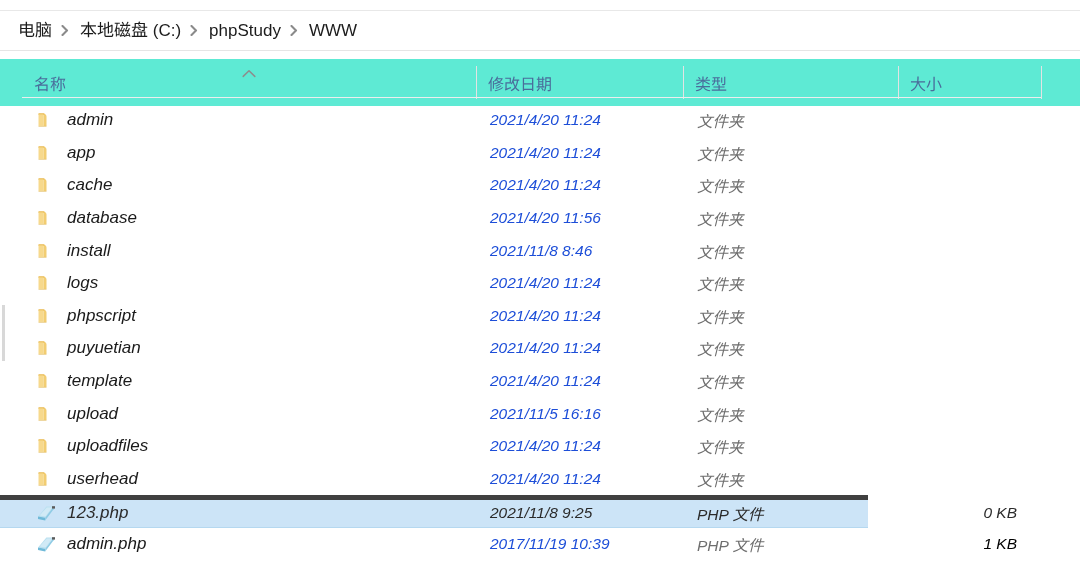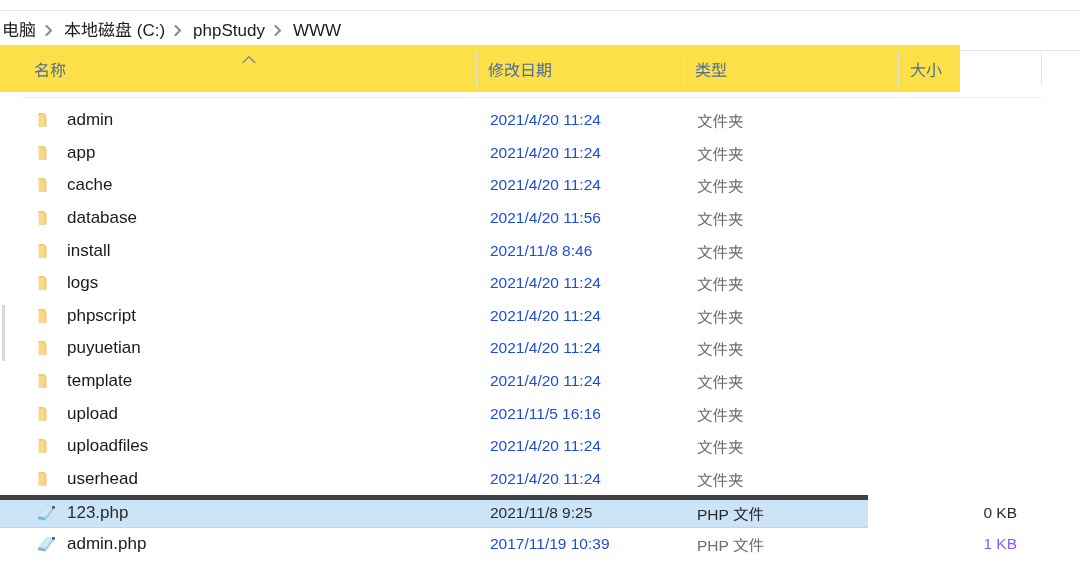--- a/index.html
+++ b/index.html
@@ -37,21 +37,21 @@
   .addressbar {
     position: absolute;
     left: 0;
     top: 11px;
     width: 1080px;
     height: 39px;
     display: flex;
     align-items: center;
     background: #ffffff;
     box-sizing: border-box;
-    padding-left: 0px;
+    padding-left: 16px;
   }
   .crumbs {
     display: flex;
     align-items: center;
     margin-left: -2px;
   }
   .crumb {
     font-size: 17px;
     color: #1c1c1c;
     padding: 2px 4px;
@@ -73,24 +73,24 @@
     top: 50px;
     width: 1080px;
     height: 1px;
     background: #e5e5e5;
   }
 
   
   .colheader {
     position: absolute;
     left: 0;
-    top: 45px;
-    width: 960px;
+    top: 59px;
+    width: 1080px;
     height: 47px;
-    background: #fde047;
+    background: #5eead4;
   }
   .col {
     position: absolute;
     top: 0;
     height: 47px;
     display: flex;
     align-items: center;
     font-size: 16px;
     color: #4a6d9b;
     box-sizing: border-box;
@@ -141,20 +141,21 @@
     background: #d8d8d8;
   }
 
   
   .filelist {
     position: absolute;
     left: 0;
     top: 104px;
     width: 868px;
     height: 465px;
+    font-style: italic;
   }
   .row {
     position: relative;
     height: 32.6px;
     display: flex;
     align-items: center;
     box-sizing: border-box;
   }
   .row.selected {
     background: #cce4f7;
@@ -195,21 +196,21 @@
     width: 215px;
     padding-left: 14px;
     font-size: 15.5px;
     color: #6e6e6e;
   }
   .cell-size {
     left: 898px;
     width: 131px;
     padding-right: 12px;
     font-size: 15.5px;
-    color: #8b5cf6;
+    color: #000000;
     justify-content: flex-end;
   }
 
   
   .icon {
     width: 20px;
     height: 20px;
     margin-right: 11px;
     flex: 0 0 20px;
     display: block;

